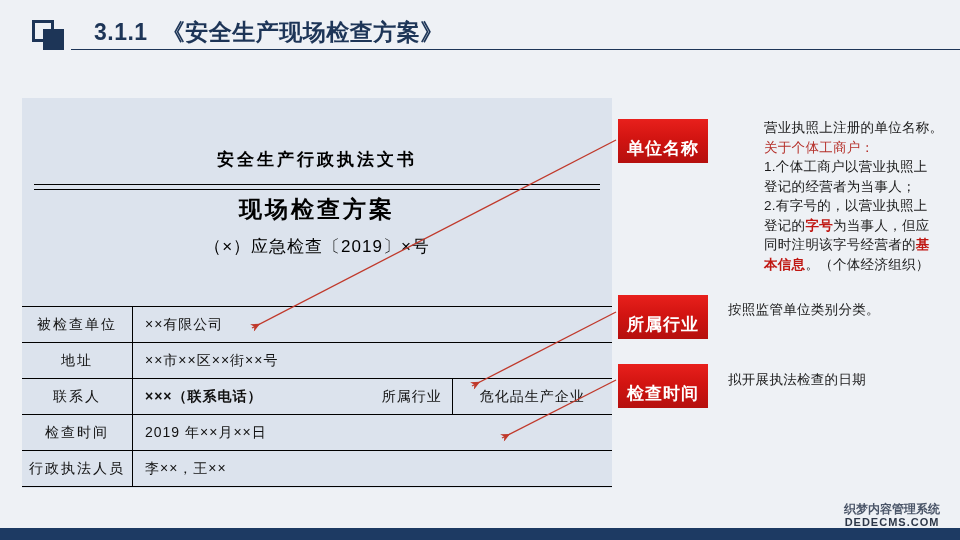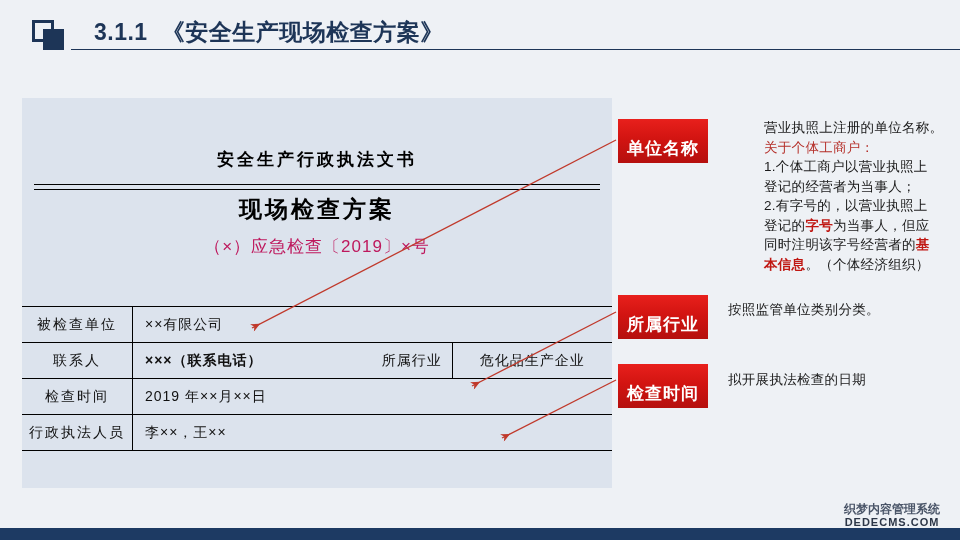--- a/index.html
+++ b/index.html
@@ -92,21 +92,21 @@
     font-weight: bold;
     color: #000;
     letter-spacing: 3px;
   }
   #doc-docnum {
     position: absolute;
     left: 0; top: 137px;
     width: 590px;
     text-align: center;
     font-size: 17px;
-    color: #be185d;
+    color: #000000;
     letter-spacing: 1px;
   }
 
   
   #doc-table {
     position: absolute;
     left: 0; top: 208px;
     width: 590px;
     border-collapse: collapse;
     table-layout: fixed;
@@ -236,20 +236,24 @@
   <div id="doc-title-sub">现场检查方案</div>
   <div id="doc-docnum">（×）应急检查〔2019〕×号</div>
 
   <table id="doc-table">
     <tbody>
         <tr>
       <td class="lbl">被检查单位</td>
       <td class="val" colspan="3">××有限公司</td>
     </tr>
     <tr>
+      <td class="lbl">地址</td>
+      <td class="val" colspan="3">××市××区××街××号</td>
+    </tr>
+    <tr>
       <td class="lbl">联系人</td>
       <td class="val-inline">×××（联系电话）</td>
       <td class="sub-lbl">所属行业</td>
       <td class="sub-val">危化品生产企业</td>
     </tr>
     <tr>
       <td class="lbl">检查时间</td>
       <td class="val" colspan="3">2019 年××月××日</td>
     </tr>
     <tr>

